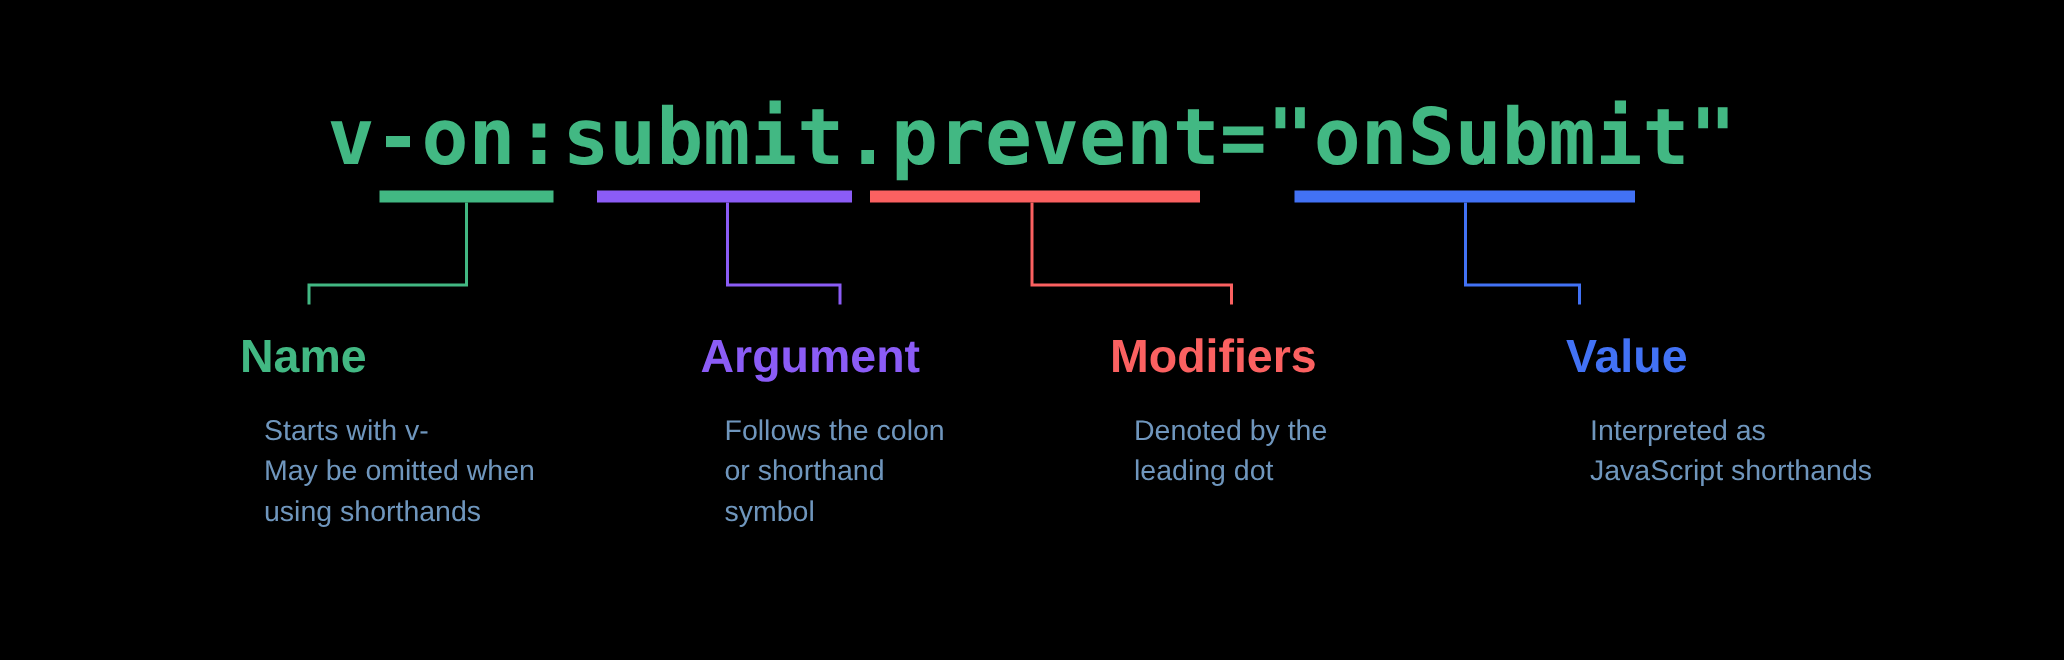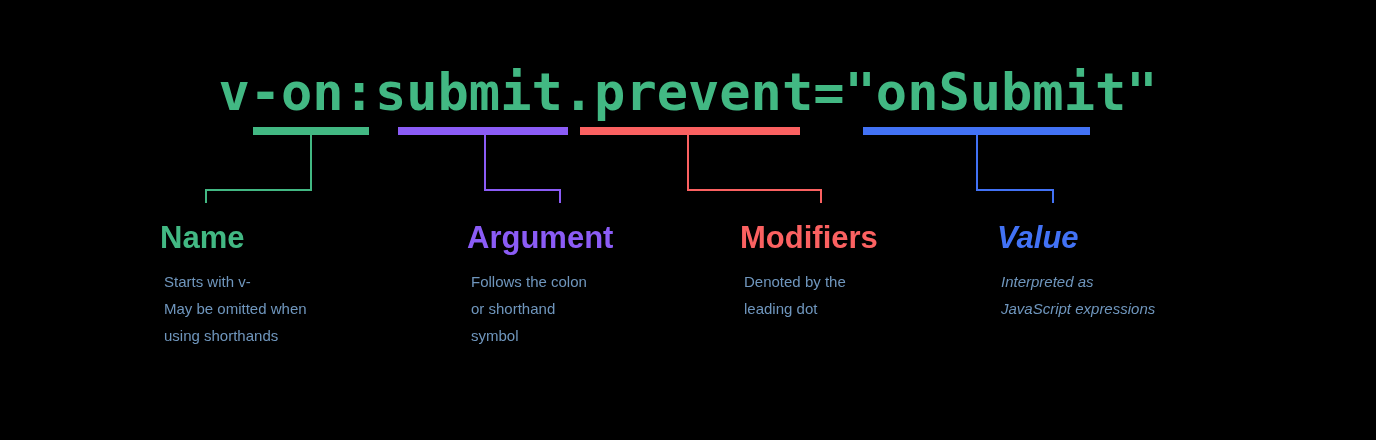--- a/index.html
+++ b/index.html
@@ -55,32 +55,32 @@
   .label-title {
     font-family: "Liberation Sans", sans-serif;
     font-size: 31px;
     line-height: 40px;
     font-weight: 700;
     margin: 0 0 10px 0;
     white-space: pre;
   }
   .label-desc {
     font-family: "Liberation Sans", sans-serif;
-    font-size: 15px;
+    font-size: 19px;
     line-height: 27px;
     font-weight: 400;
     color: #6f96bd;
-    margin: 4px;
+    margin: 16px;
     white-space: pre-line;
   }
 
   .blk-name     { left: 160px; width: 300px; }
   .blk-argument { left: 467px; width: 250px; }
   .blk-modifier { left: 740px; width: 250px; }
-  .blk-value    { left: 997px; width: 320px; font-style: italic; }
+  .blk-value    { left: 1044px; width: 320px; }
 </style>
 </head>
 <body>
 
 <div id="stage" style="background: rgb(0, 0, 0);">
 
   <div class="code-line" style="color: rgb(66, 184, 131);">v-on:submit.prevent="onSubmit"</div>
 
   <svg id="wires" viewBox="0 0 1376 440">
     <g id="bars">
@@ -113,16 +113,16 @@
   <div class="label-block blk-argument">
     <div class="label-title" style="color: rgb(139, 92, 246);">Argument</div>
     <div class="label-desc" style="color: rgb(111, 150, 189);">Follows the colon
 or shorthand
 symbol</div>
   </div>
 
   <div class="label-block blk-value">
     <div class="label-title" style="color: rgb(66, 114, 245);">Value</div>
     <div class="label-desc" style="color: rgb(111, 150, 189);">Interpreted as
-JavaScript expressions</div>
+JavaScript shorthands</div>
   </div>
 
 </div>
 
 </body></html>

